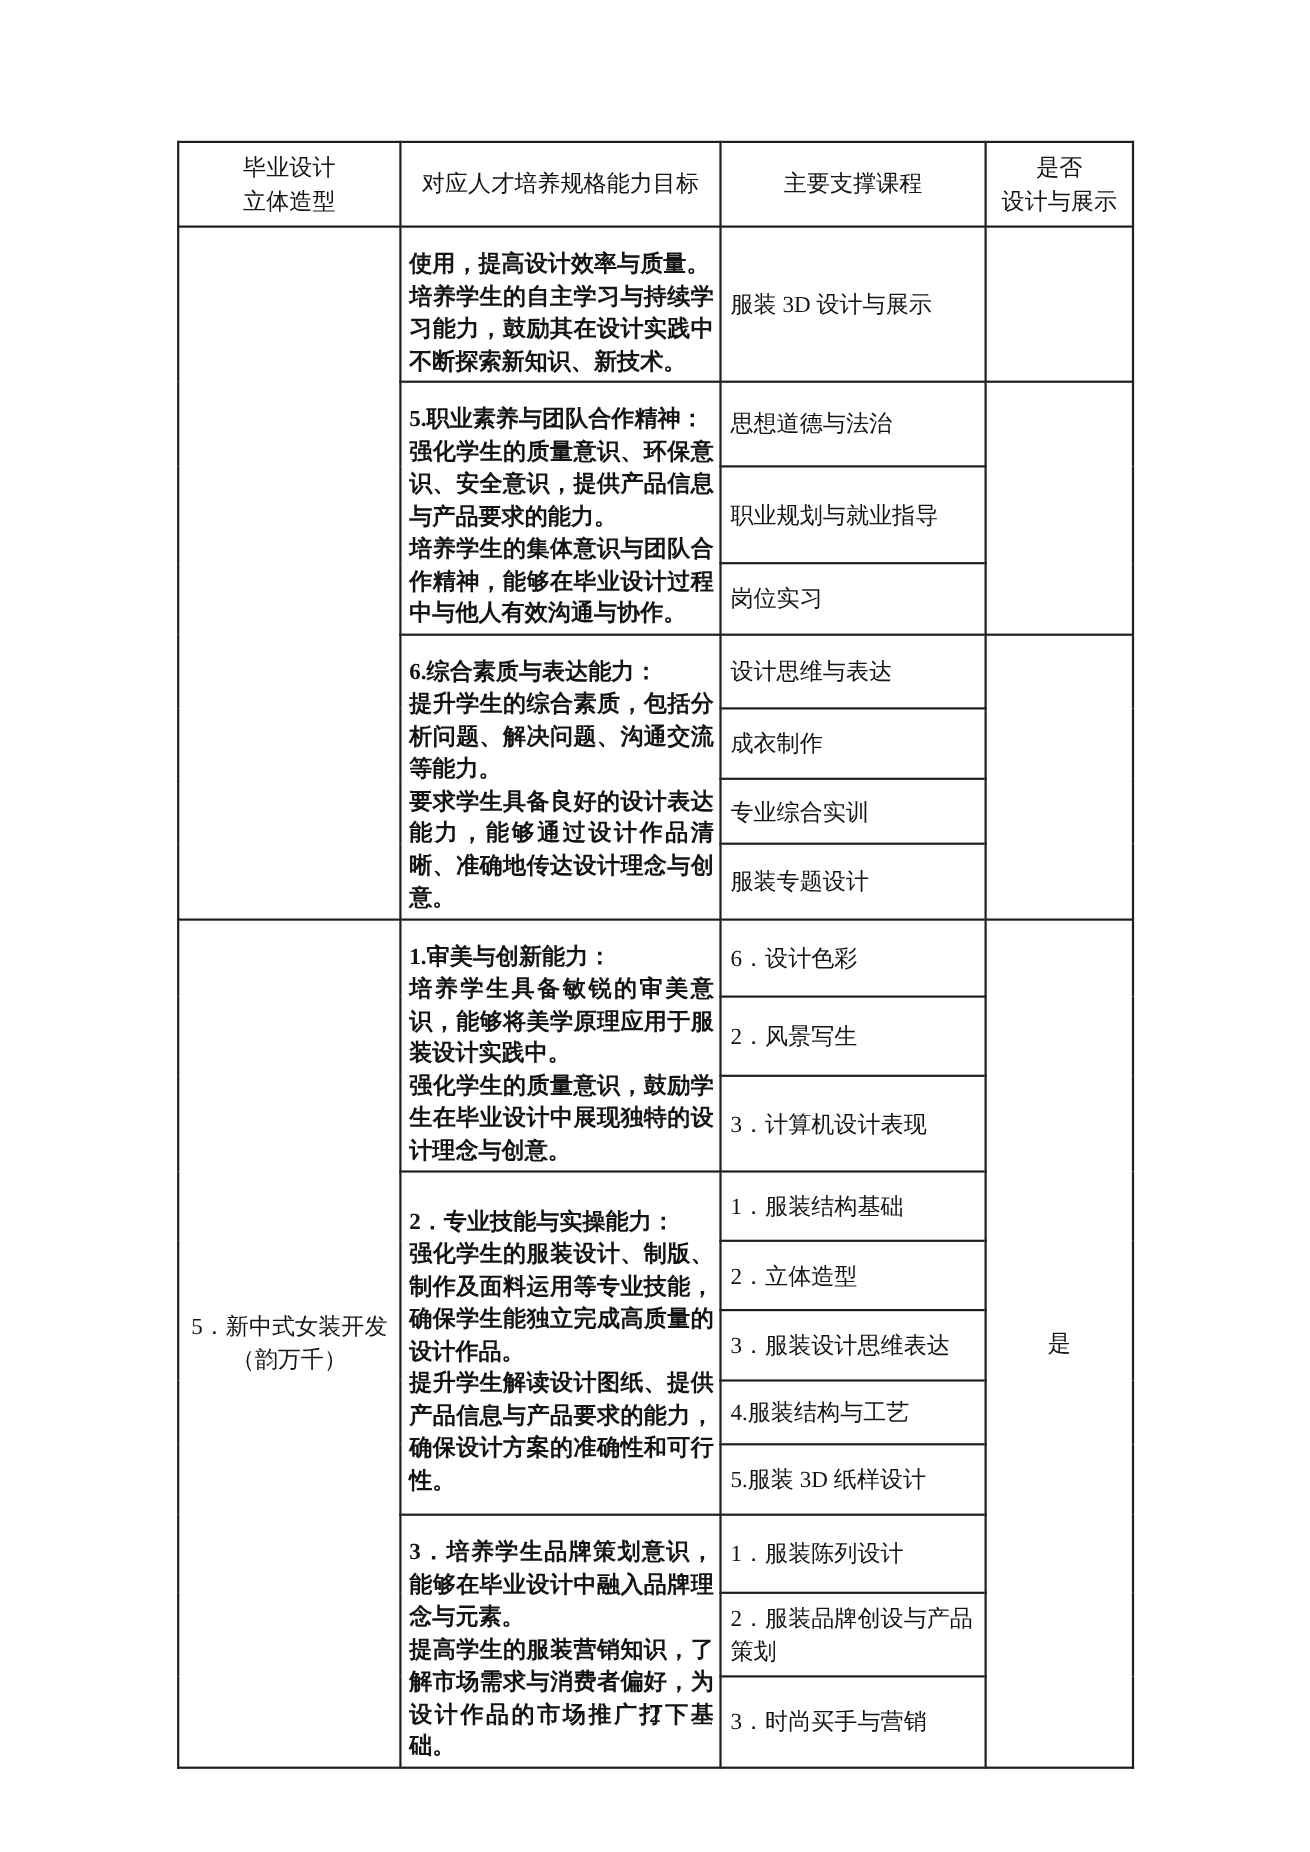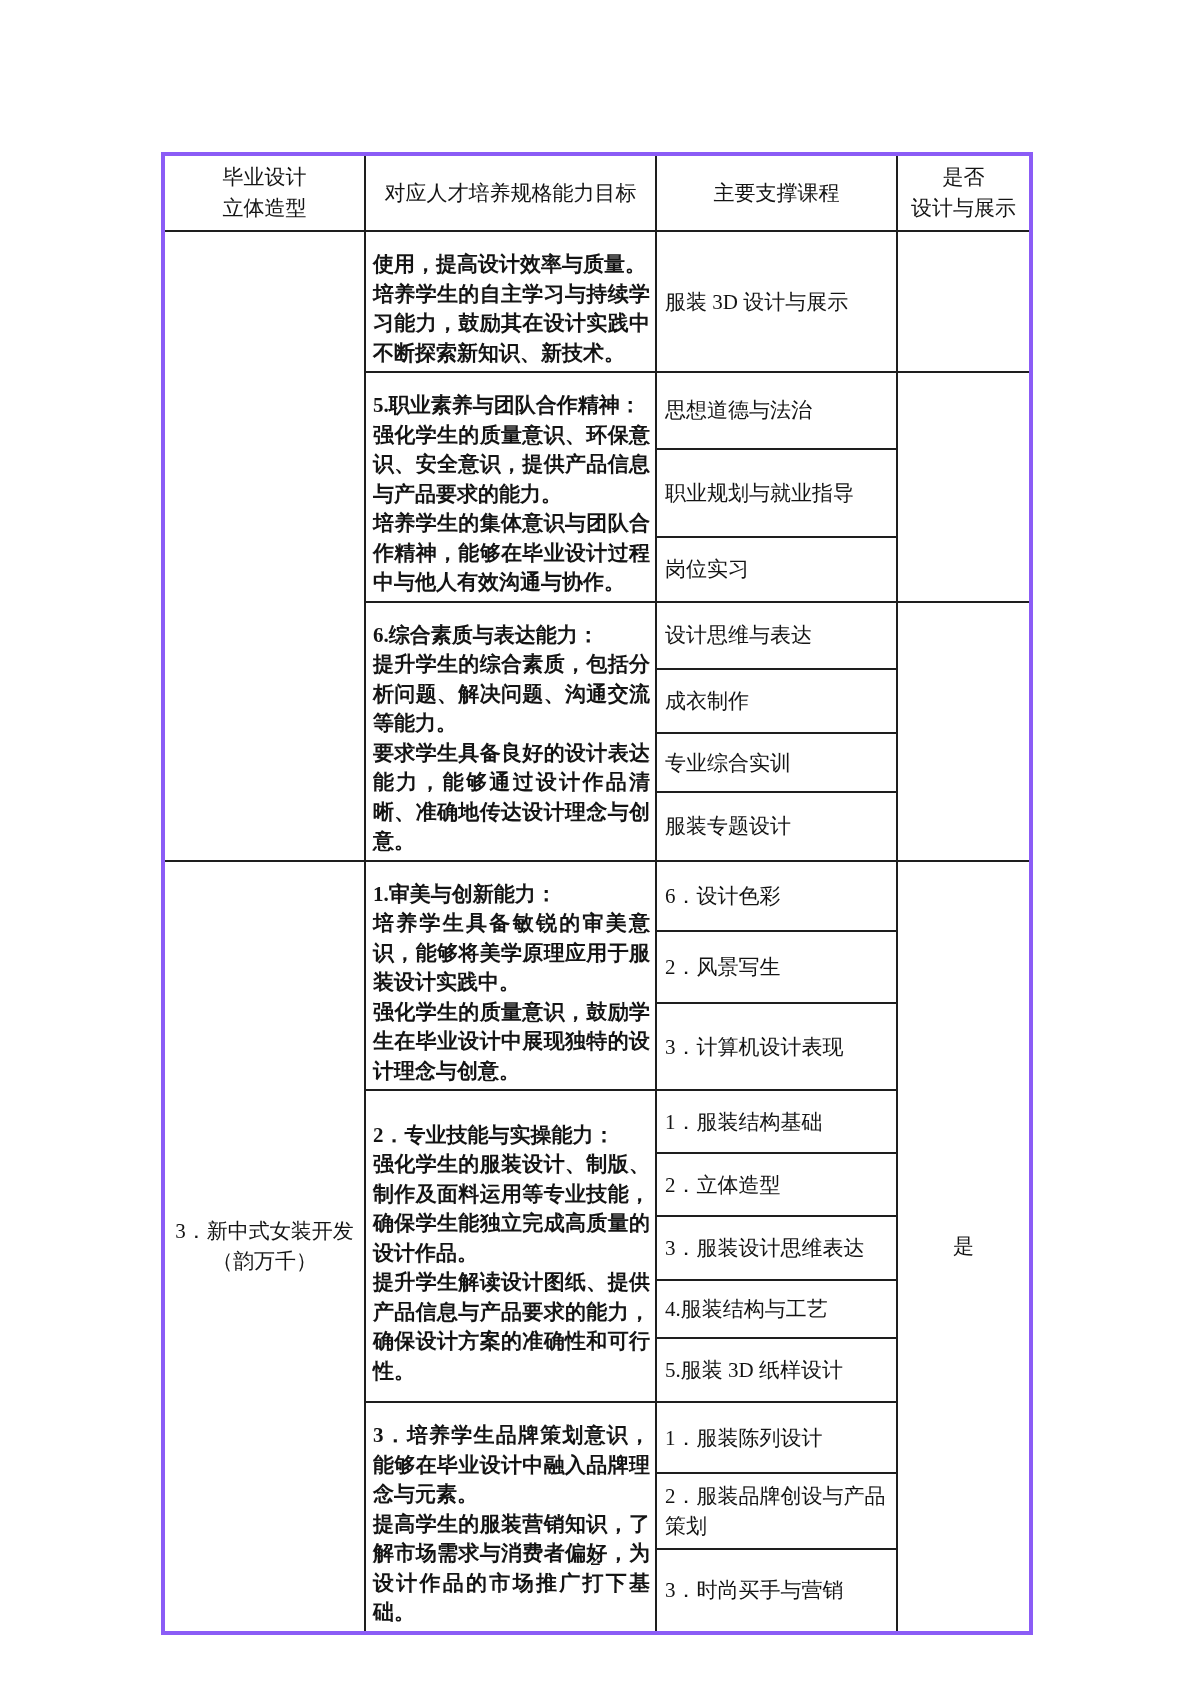--- a/index.html
+++ b/index.html
@@ -15,25 +15,25 @@
     color: #141414;
   }
   .page {
     position: absolute;
     inset: 0;
     background: #ffffff;
   }
   table.doc-table {
     position: absolute;
     left: 161px;
-    top: 152px;
+    top: 128px;
     width: 868px;
     border-collapse: collapse;
     table-layout: fixed;
-    border: 4px solid #8b5cf6;
+    border: 1px solid #8b5cf6;
   }
   td, th {
     border: 2px solid #1e1e1e;
     font-weight: normal;
     font-size: 21px;
     overflow: hidden;
     padding: 0;
   }
   th.hdr {
     text-align: center;
@@ -146,21 +146,21 @@
     </tr>
     <tr style="height:54px">
       <td class="course">专业综合实训</td>
     </tr>
     <tr style="height:63px">
       <td class="course">服装专题设计</td>
     </tr>
 
     <tr style="height:65px">
       <td class="cat" rowspan="11">
-        <div>3．新中式女装开发</div>
+        <div>5．新中式女装开发</div>
         <div>（韵万千）</div>
       </td>
       <td class="goal" rowspan="3">
         <p>1.审美与创新能力：</p>
         <p>培养学生具备敏锐的审美意识，能够将美学原理应用于服装设计实践中。</p>
         <p>强化学生的质量意识，鼓励学生在毕业设计中展现独特的设计理念与创意。</p>
       </td>
       <td class="course">6．设计色彩</td>
       <td class="upd" rowspan="11">是</td>
     </tr>

